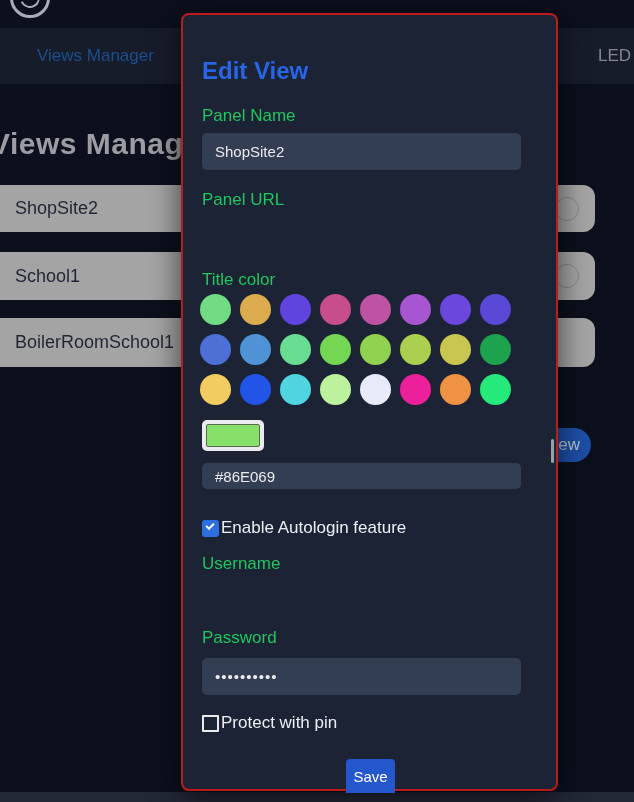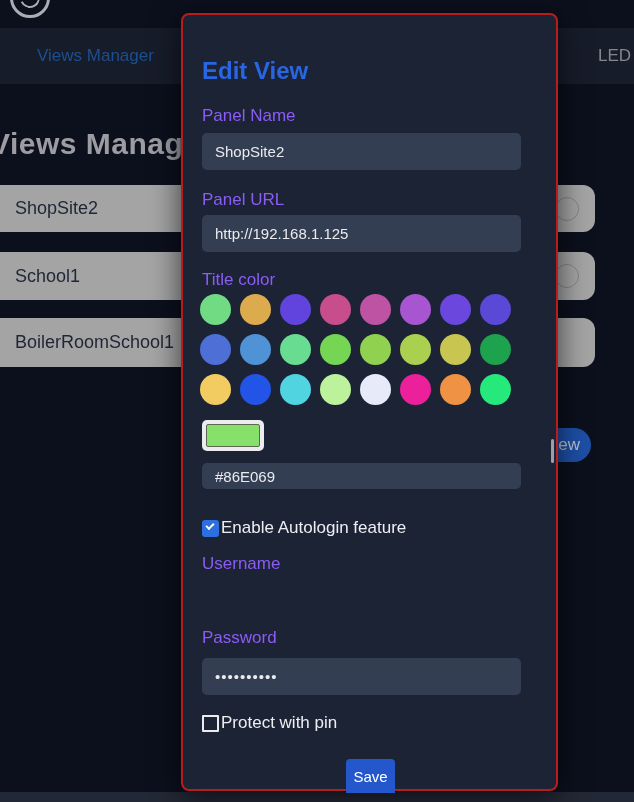--- a/index.html
+++ b/index.html
@@ -58,21 +58,21 @@
   
   .modal {
     position:absolute; left:181px; top:13px; width:377px; height:778px;
     background:#1b2335; border:2px solid #b91c1c; border-radius:8px;
     box-shadow:0 6px 30px rgba(0,0,0,0.65); z-index:10;
   }
   .modal-title {
     position:absolute; left:19px; top:42px; font-size:24px; font-weight:bold;
     color:#2866e4;
   }
-  .f-label { position:absolute; left:19px; font-size:17px; color:#8b5cf6; }
+  .f-label { position:absolute; left:19px; font-size:17px; color:#22c55e; }
   .lbl-name  { top:91px; }
   .lbl-url   { top:175px; }
   .lbl-color { top:255px; }
   .lbl-user  { top:539px; }
   .lbl-pass  { top:613px; }
   .f-input {
     position:absolute; left:19px; width:319px; height:37px;
     background:#343e52; border:none; border-radius:5px;
     color:#e9ebef; font-size:15px; padding:0 13px;
     font-family:"Liberation Sans", sans-serif; outline:none;
@@ -152,21 +152,20 @@
 <div class="footer-strip"></div>
 
 <div class="modal">
 
   <div class="modal-title">Edit View</div>
 
   <label class="f-label lbl-name">Panel Name</label>
   <input class="f-input in-name" type="text" value="ShopSite2" style="">
 
   <label class="f-label lbl-url">Panel URL</label>
-  <input class="f-input in-url" type="text" value="http://192.168.1.125" style="">
 
   <label class="f-label lbl-color">Title color</label>
 
   <div class="swatch-grid">
       <div class="swatch" style="background: rgb(112, 219, 131);"></div>
       <div class="swatch" style="background: rgb(220, 171, 78);"></div>
       <div class="swatch" style="background: rgb(97, 68, 221);"></div>
       <div class="swatch" style="background: rgb(199, 77, 141);"></div>
       <div class="swatch" style="background: rgb(191, 83, 163);"></div>
       <div class="swatch" style="background: rgb(168, 85, 210);"></div>

